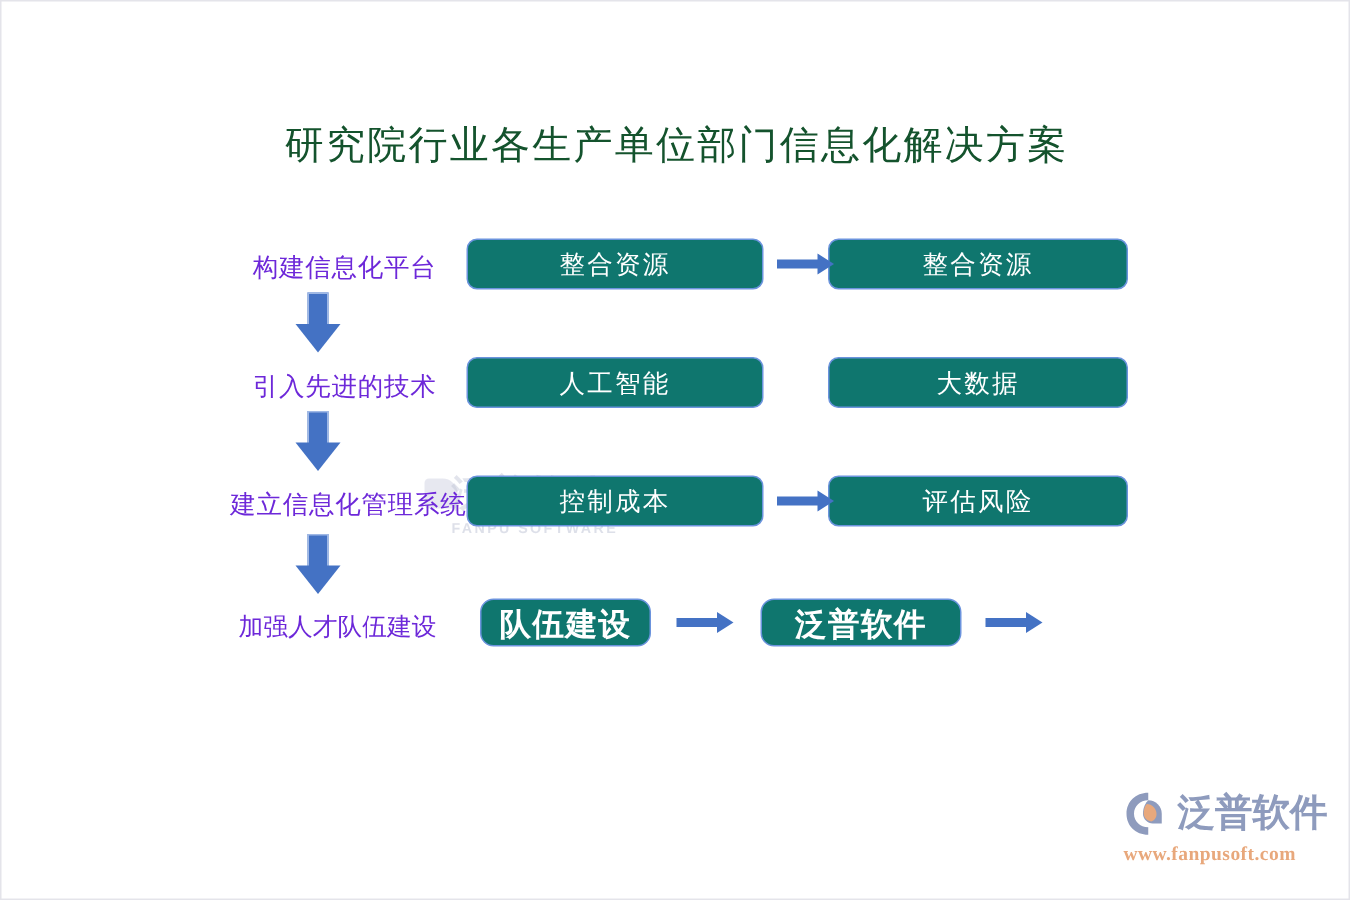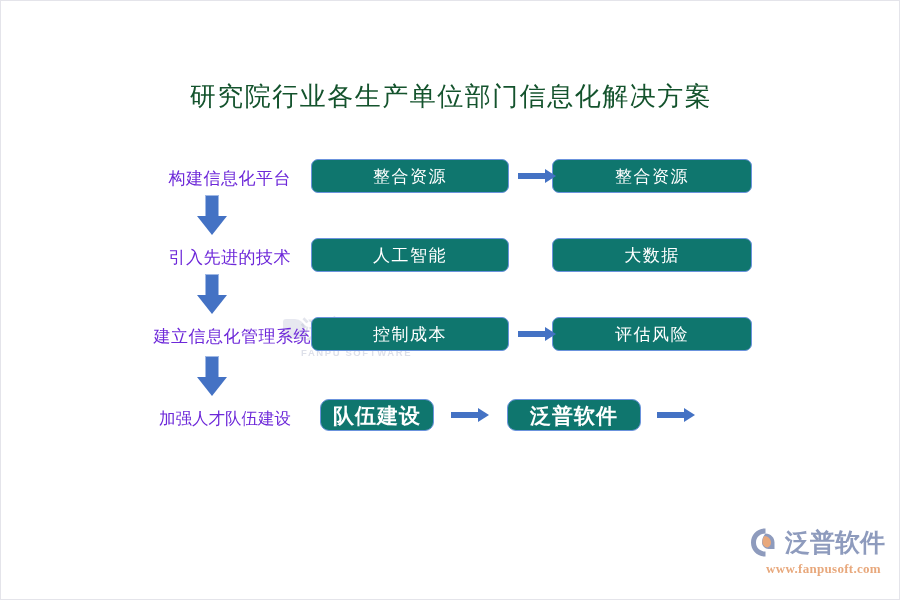--- a/index.html
+++ b/index.html
@@ -226,21 +226,21 @@
     letter-spacing: 0px;
     line-height: 1;
     white-space: nowrap;
   }
   #logo .logo-url {
     font-family: "Liberation Serif", "DejaVu Serif", serif;
     font-size: 13px;
     font-weight: bold;
     color: #e8a87c;
     letter-spacing: .3px;
-    text-align: right;
+    text-align: left;
     margin-top: 2px;
     white-space: nowrap;
   }
 </style>
 </head>
 <body>
 
 <div id="canvas">
 
   <div id="watermark">

